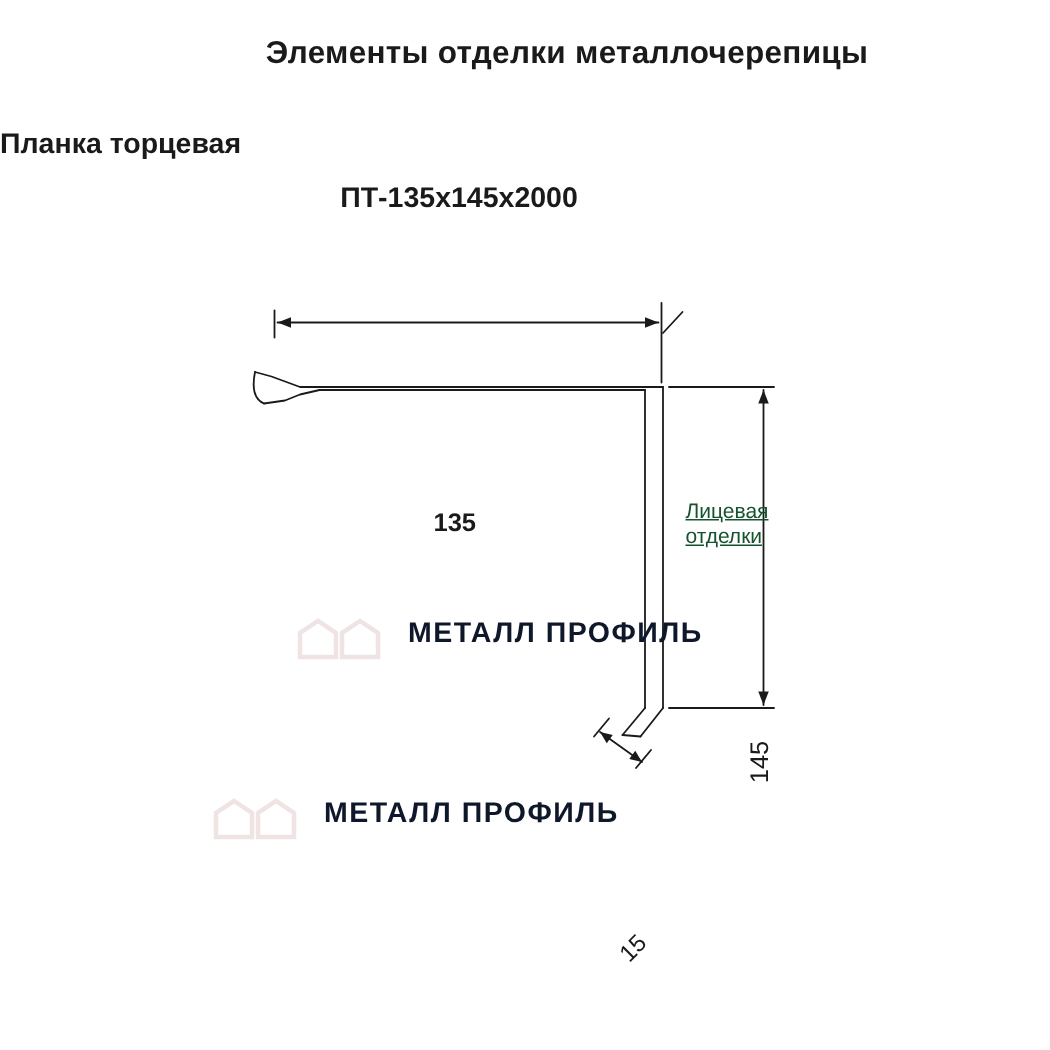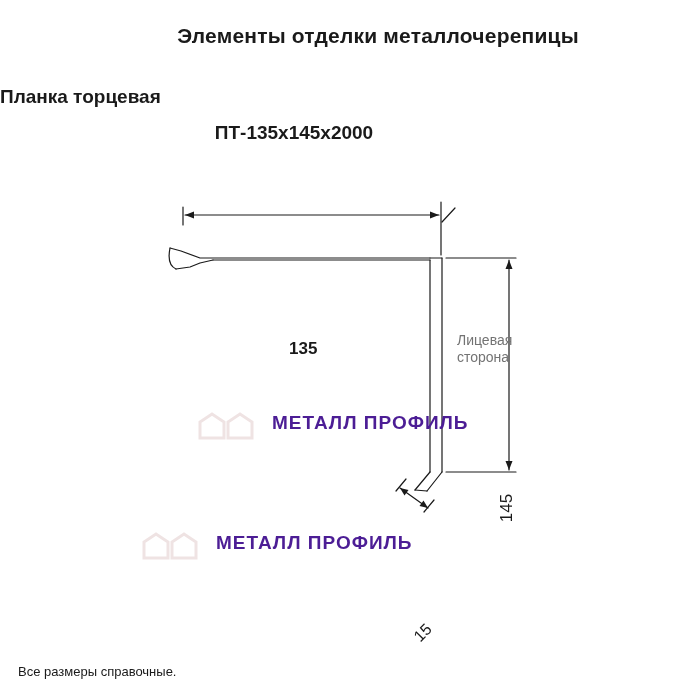--- a/index.html
+++ b/index.html
@@ -43,39 +43,40 @@
     font-weight: bold;
   }
   .code {
     position: absolute;
     left: 0;
     top: 122px;
     width: 588px;
     text-align: center;
     font-size: 19px;
     font-weight: bold;
+    padding-left: 12px;
   }
   .drawing {
     position: absolute;
     left: 0;
     top: 150px;
     width: 700px;
     height: 420px;
   }
   .watermark {
     position: absolute;
     pointer-events: none;
     opacity: 1;
   }
   .wm-1 { left: 196px; top: 258px; }
   .wm-2 { left: 140px; top: 378px; }
   .wm-text {
     font-size: 19px;
     font-weight: bold;
-    color: #4c1d95;
+    color: #0f172a;
     letter-spacing: 1px;
     font-family: "Liberation Sans", sans-serif;
   }
   .dim-label {
     position: absolute;
     font-size: 17px;
     color: #1a1a1a;
   }
   .label-135 {
     left: 289px;
@@ -94,21 +95,22 @@
     transform: rotate(-45deg);
     transform-origin: center center;
     font-size: 16px;
   }
   .face-label {
     position: absolute;
     left: 457px;
     top: 182px;
     font-size: 14px;
     line-height: 17px;
-    color: #737373;
+    color: #14532d;
+    text-decoration: underline;
   }
   .footer {
     position: absolute;
     left: 18px;
     bottom: 18px;
     font-size: 13px;
     line-height: 20px;
     color: #1a1a1a;
   }
   .footer div { white-space: nowrap; }
@@ -188,22 +190,21 @@
       </g>
     </svg>
 
     
     <div class="dim-label label-135">135</div>
     <div class="dim-label label-145">145</div>
     <div class="dim-label label-15">15</div>
 
     <div class="face-label">
       <div>Лицевая</div>
-      <div>сторона</div>
+      <div>отделки</div>
     </div>
 
   </div>
 
   <div class="footer">
-    <div>Все размеры справочные.</div>
   </div>
 
 </div>
 
 </body></html>

